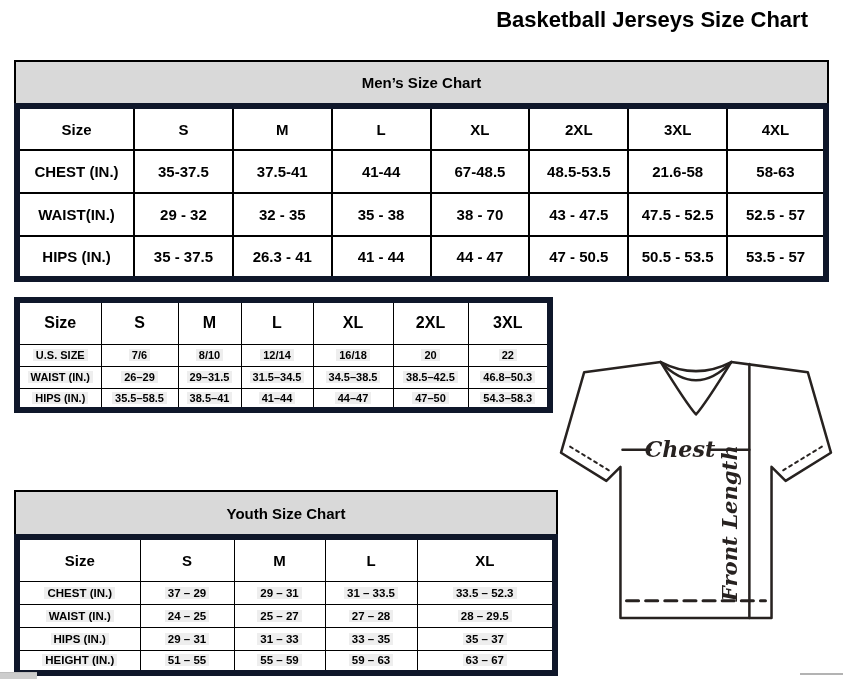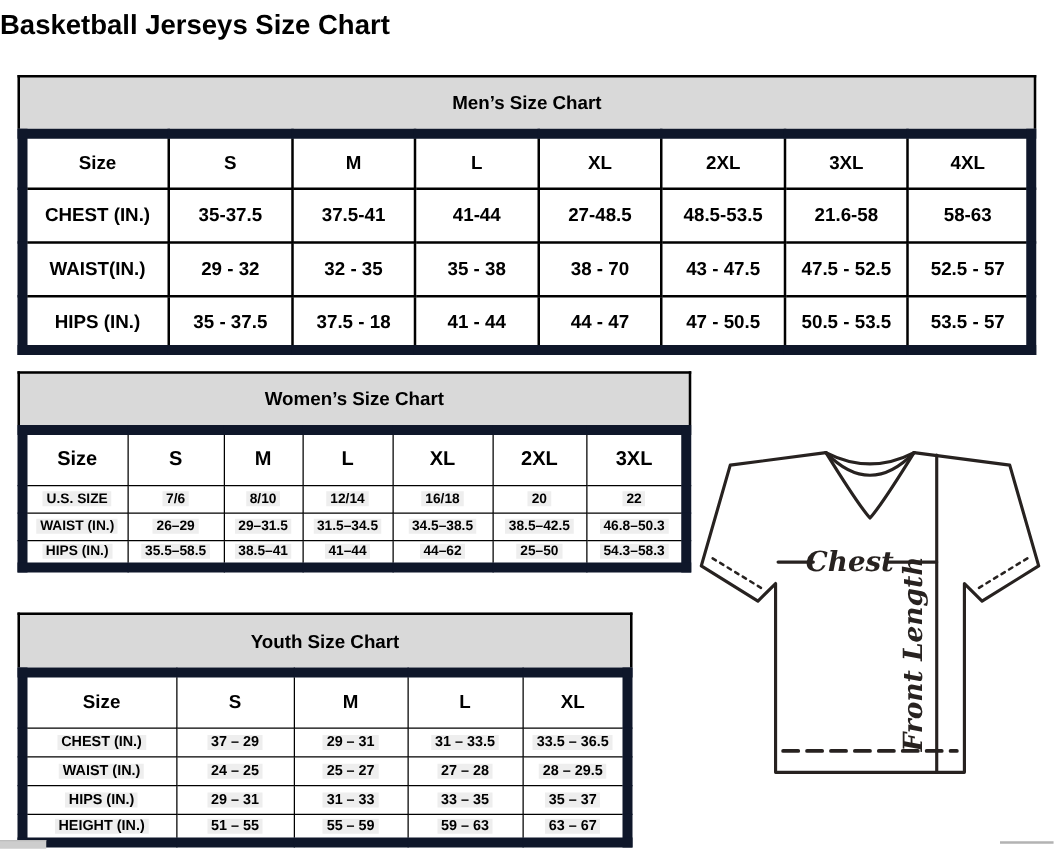--- a/index.html
+++ b/index.html
@@ -2,51 +2,51 @@
 <html><head>
 <meta charset="utf-8">
 <style>
   html,body{margin:0;padding:0;}
   body{
     width:843px;height:679px;position:relative;background:#ffffff;
     font-family:"Liberation Sans",sans-serif;color:#000;overflow:hidden;
   }
   .page{position:absolute;left:0;top:0;width:843px;height:679px;}
   .page-title{
-    position:absolute;top:7px;left:0;width:808px;text-align:left;
+    position:absolute;top:7px;left:0;width:808px;text-align:right;
     font-size:22px;font-weight:bold;letter-spacing:0;
   }
   .chart{position:absolute;box-sizing:border-box;}
   .chart-bar{
     background:#d9d9d9;border:2px solid #000;border-bottom:none;
     display:flex;align-items:center;justify-content:center;
     font-weight:bold;font-size:15px;box-sizing:border-box;
   }
   table.sz{
     border-collapse:collapse;table-layout:fixed;width:100%;
-    border:8px solid #0f172a;
+    border:6px solid #0f172a;
     padding-left:38px;
   }
   table.sz td{
     border:1px solid #000;text-align:center;vertical-align:middle;
     font-weight:bold;padding:0;box-sizing:border-box;overflow:hidden;
   }
   
   .mens{left:14px;top:60px;width:815px;}
   .mens .chart-bar{height:43px;}
   .mens table.sz td{border-width:2px;font-size:15px;}
   .mens tr.colhead td{height:44px;}
   .mens tr.data td{height:43px;}
   
   .womens{left:14px;top:297px;width:539px;}
   .womens .chart-bar{height:43px;}
   .womens tr.colhead td{height:44px;font-size:16px;}
   .womens tr.data td{height:22px;font-size:11px;}
   
-  .youth{left:14px;top:490px;width:492px;}
+  .youth{left:14px;top:490px;width:544px;}
   .youth .chart-bar{height:44px;}
   .youth tr.colhead td{height:44px;font-size:15px;}
   .youth tr.data td{height:23px;font-size:11.5px;}
   .hl{background:#eeeeee;padding:0 3px;white-space:nowrap;}
   
   .jersey{position:absolute;left:556px;top:352px;width:282px;height:282px;}
   .jersey text{
     font-family:"DejaVu Serif","Liberation Serif",serif;
     font-style:italic;font-weight:bold;fill:#272220;
   }
@@ -83,51 +83,50 @@
         <td>XL</td>
         <td>2XL</td>
         <td>3XL</td>
         <td>4XL</td>
       </tr>
       <tr class="data">
         <td>CHEST (IN.)</td>
         <td>35-37.5</td>
         <td>37.5-41</td>
         <td>41-44</td>
-        <td>27-48.5</td>
+        <td>67-48.5</td>
         <td>48.5-53.5</td>
         <td>21.6-58</td>
         <td>58-63</td>
       </tr>
       <tr class="data">
         <td>WAIST(IN.)</td>
         <td>29 - 32</td>
         <td>32 - 35</td>
         <td>35 - 38</td>
         <td>38 - 70</td>
         <td>43 - 47.5</td>
         <td>47.5 - 52.5</td>
         <td>52.5 - 57</td>
       </tr>
       <tr class="data">
         <td>HIPS (IN.)</td>
         <td>35 - 37.5</td>
-        <td>37.5 - 18</td>
+        <td>26.3 - 41</td>
         <td>41 - 44</td>
         <td>44 - 47</td>
         <td>47 - 50.5</td>
         <td>50.5 - 53.5</td>
         <td>53.5 - 57</td>
       </tr>
     </tbody>
       </table>
   </div>
 
   <div class="chart womens">
-    <div class="chart-bar">Women’s Size Chart</div>
     <table class="sz">
       <colgroup>
         <col style="width:84px">
           <col style="width:77px">
           <col style="width:63px">
         <col style="width:72px">
           <col style="width:80px">
           <col style="width:75px">
           <col>
       </colgroup>
@@ -157,22 +156,22 @@
         <td><span class="hl">31.5–34.5</span></td>
         <td><span class="hl">34.5–38.5</span></td>
         <td><span class="hl">38.5–42.5</span></td>
         <td><span class="hl">46.8–50.3</span></td>
       </tr>
       <tr class="data">
         <td><span class="hl">HIPS (IN.)</span></td>
         <td><span class="hl">35.5–58.5</span></td>
         <td><span class="hl">38.5–41</span></td>
         <td><span class="hl">41–44</span></td>
-        <td><span class="hl">44–62</span></td>
-        <td><span class="hl">25–50</span></td>
+        <td><span class="hl">44–47</span></td>
+        <td><span class="hl">47–50</span></td>
         <td><span class="hl">54.3–58.3</span></td>
       </tr>
     </tbody>
       </table>
   </div>
 
   <div class="chart youth">
     <div class="chart-bar">Youth Size Chart</div>
     <table class="sz">
       <colgroup>
@@ -188,21 +187,21 @@
         <td>S</td>
         <td>M</td>
         <td>L</td>
         <td>XL</td>
       </tr>
       <tr class="data">
         <td><span class="hl">CHEST (IN.)</span></td>
         <td><span class="hl">37 – 29</span></td>
         <td><span class="hl">29 – 31</span></td>
         <td><span class="hl">31 – 33.5</span></td>
-        <td><span class="hl">33.5 – 36.5</span></td>
+        <td><span class="hl">33.5 – 52.3</span></td>
       </tr>
       <tr class="data">
         <td><span class="hl">WAIST (IN.)</span></td>
         <td><span class="hl">24 – 25</span></td>
         <td><span class="hl">25 – 27</span></td>
         <td><span class="hl">27 – 28</span></td>
         <td><span class="hl">28 – 29.5</span></td>
       </tr>
       <tr class="data">
         <td><span class="hl">HIPS (IN.)</span></td>

